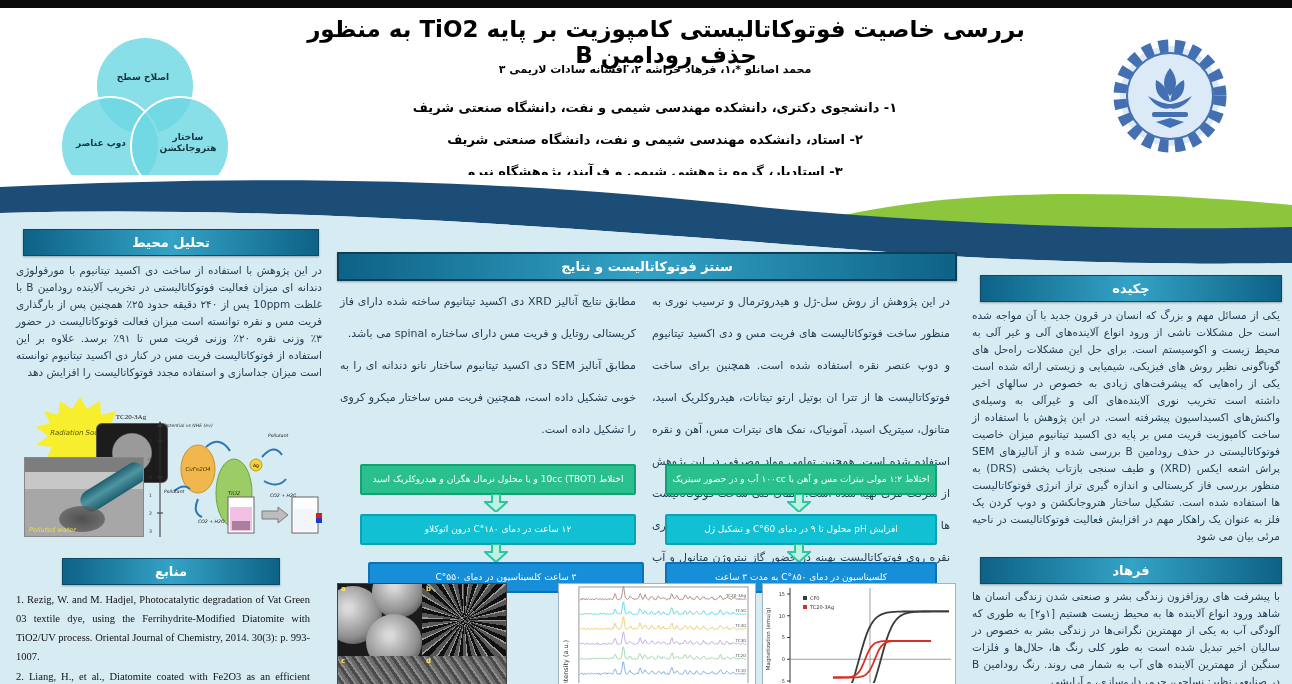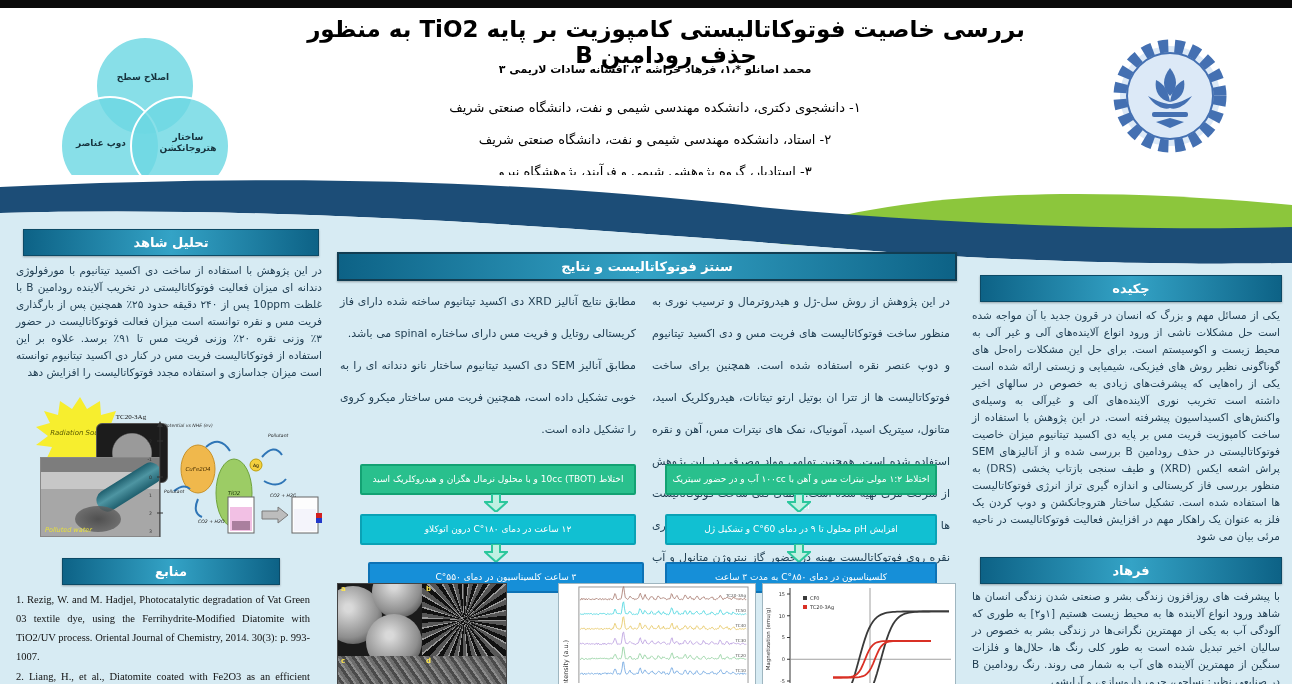--- a/index.html
+++ b/index.html
@@ -2,21 +2,21 @@
 <html><head>
 <meta charset="utf-8">
 <style>
   html,body{margin:0;padding:0;}
   body{width:1292px;height:684px;overflow:hidden;background:#d7ebf3;font-family:"DejaVu Sans",sans-serif;}
   .poster{position:relative;width:1292px;height:684px;background:#d7ebf3;}
   .topbar{position:absolute;left:0;top:0;width:1292px;height:8px;background:#0a0a0a;}
   .header{position:absolute;left:0;top:8px;width:1292px;height:180px;background:#ffffff;}
   .title{position:absolute;left:290px;top:8px;width:730px;text-align:center;font-size:23px;font-weight:bold;color:#000;direction:rtl;margin-left:11px;}
   .authors{position:absolute;left:290px;top:55px;width:730px;text-align:center;font-size:11px;font-weight:bold;color:#000;direction:rtl;}
-  .affil{position:absolute;left:290px;width:730px;text-align:center;font-size:13px;font-weight:normal;color:#000;direction:rtl;}
+  .affil{position:absolute;left:290px;width:730px;text-align:center;font-size:13px;font-weight:bold;color:#000;direction:rtl;}
   
   .venn{position:absolute;left:38px;top:22px;width:215px;height:180px;}
   .vcirc{position:absolute;width:96px;height:96px;border-radius:50%;background:rgba(110,216,227,0.82);border:2px solid #fff;}
   .vlabel{position:absolute;font-size:9px;font-weight:bold;color:#17343f;direction:rtl;text-align:center;line-height:11px;}
   
   .logo{position:absolute;left:1112px;top:30px;width:116px;height:116px;}
   
   .wave{position:absolute;left:0;top:175px;width:1292px;height:90px;}
   .content{position:absolute;left:0;top:265px;width:1292px;height:419px;background:#d7ebf3;}
   
@@ -33,21 +33,21 @@
   .fbox.c{background:#11c0d2;border:2px solid #0aa2b5;}
   .fbox.b{background:#168fd8;border:2px solid #0d72b5;}
   .farrow{position:absolute;width:24px;height:18px;}
   
   .fig{position:absolute;left:14px;top:395px;width:310px;height:162px;}
   .sun{position:absolute;left:18px;top:2px;width:96px;height:82px;}
   .bolt{position:absolute;width:16px;height:26px;}
   .semdot{position:absolute;left:82px;top:28px;width:70px;height:58px;border-radius:6px;background:
       radial-gradient(circle at 50% 50%, #9a9a9a 0 42%, #1c1c1c 45%);border:1px solid #555;}
   .semlabel{position:absolute;left:82px;top:18px;width:70px;text-align:center;font-size:7px;color:#111;font-family:"Liberation Serif",serif;}
-  .waterphoto{position:absolute;left:26px;top:62px;width:118px;height:78px;background:linear-gradient(#7d7d7d 0 18%,#c7c7c7 18% 40%,#a7a7a7 40% 100%);border:1px solid #888;overflow:hidden;}
+  .waterphoto{position:absolute;left:10px;top:62px;width:118px;height:78px;background:linear-gradient(#7d7d7d 0 18%,#c7c7c7 18% 40%,#a7a7a7 40% 100%);border:1px solid #888;overflow:hidden;}
   .pipe{position:absolute;left:52px;top:18px;width:72px;height:22px;background:linear-gradient(#1f5f6e,#4e95a2 45%,#1f5f6e);border-radius:10px;transform:rotate(-32deg);}
   .spill{position:absolute;left:34px;top:48px;width:46px;height:26px;background:radial-gradient(#3a3a3a,#6f6f6f);border-radius:50%;opacity:.8;}
   .wlabel{position:absolute;left:4px;bottom:2px;font-size:6.5px;color:#e8e13a;font-style:italic;}
   .banddiag{position:absolute;left:132px;top:26px;width:150px;height:120px;}
   .beakers{position:absolute;left:212px;top:96px;width:96px;height:46px;}
   
   .sem2{position:absolute;left:337px;top:583px;width:168px;height:101px;background:#1b1b1b;overflow:hidden;border:1px solid #444;}
   .sphere{position:absolute;border-radius:50%;background:radial-gradient(circle at 42% 38%, #d9d9d9 0 8%, #b9b9b9 30%, #8e8e8e 60%, #3a3a3a 90%);}
   .needles{position:absolute;left:84px;top:0;width:84px;height:72px;background:
      repeating-conic-gradient(from 0deg at 50% 50%, #101010 0deg 6deg, #9b9b9b 6deg 8deg, #565656 8deg 14deg);}
@@ -102,21 +102,21 @@
   <svg class="wave" viewBox="0 0 1292 90" preserveAspectRatio="none">
     <rect x="0" y="0" width="1292" height="90" fill="#ffffff"></rect>
     <path d="M780,58 C900,16 1080,10 1292,30 L1292,70 L780,70 Z" fill="#8cc63c"></path>
     <path d="M0,12 C300,-2 520,6 760,32 C950,50 1150,56 1292,52
              L1292,88 C1200,90 1050,88 900,78 C600,55 300,30 0,38 Z" fill="#1c4d77"></path>
     <path d="M0,38 C300,30 600,55 900,78 C1050,88 1200,90 1292,88 L1292,90 L0,90 Z" fill="#d7ebf3"></path>
   </svg>
 
   <div class="content"></div>
 
-  <div class="secbar" style="left:23px;top:229px;width:294px">تحلیل شاهد</div>
+  <div class="secbar" style="left:23px;top:229px;width:294px">تحلیل محیط</div>
   <div class="ptext" style="left:16px;top:262px;width:306px">در این پژوهش با استفاده از ساخت دی اکسید تیتانیوم با مورفولوژی دندانه ای میزان فعالیت فوتوکاتالیستی در تخریب آلاینده رودامین B با غلظت 10ppm پس از ۲۴۰ دقیقه حدود ۲۵٪ همچنین پس از بارگذاری فریت مس و نقره توانسته است میزان فعالت فوتوکاتالیست در حضور ۳٪ وزنی نقره ۲۰٪ وزنی فریت مس تا ۹۱٪ برسد. علاوه بر این استفاده از فوتوکاتالیست فریت مس در کنار دی اکسید تیتانیوم توانسته است میزان جداسازی و استفاده مجدد فوتوکاتالیست را افزایش دهد</div>
 
   <div class="fig">
     <svg class="sun" viewBox="0 0 96 82">
       <polygon fill="#f7ee2e" points="48,0 55,12 68,4 69,18 84,14 79,27 94,28 84,38 96,46 83,52 92,63 78,62 80,76 67,70 64,82 54,72 44,80 40,67 28,74 28,60 14,63 20,50 4,48 16,39 4,30 18,26 12,14 26,18 28,4 40,12"></polygon>
       <text x="48" y="38" font-size="7" font-style="italic" text-anchor="middle" fill="#5a5a00">Radiation Source</text>
     </svg>
     <svg class="bolt" style="left:66px;top:88px" viewBox="0 0 16 26">
         <polygon fill="#f2cf27" points="10,0 2,12 7,12 1,26 14,9 8,9 16,0"></polygon>
       </svg>

